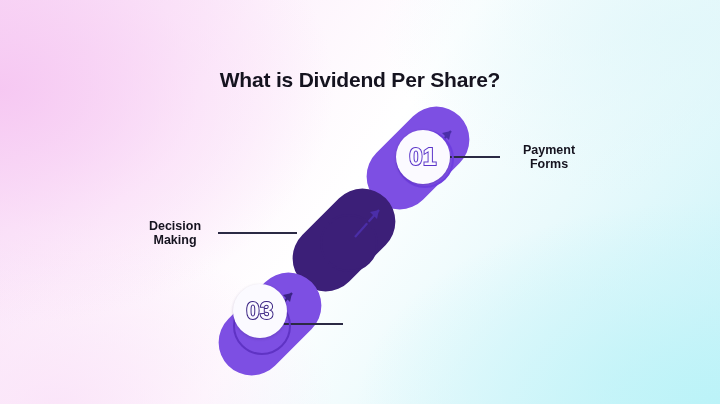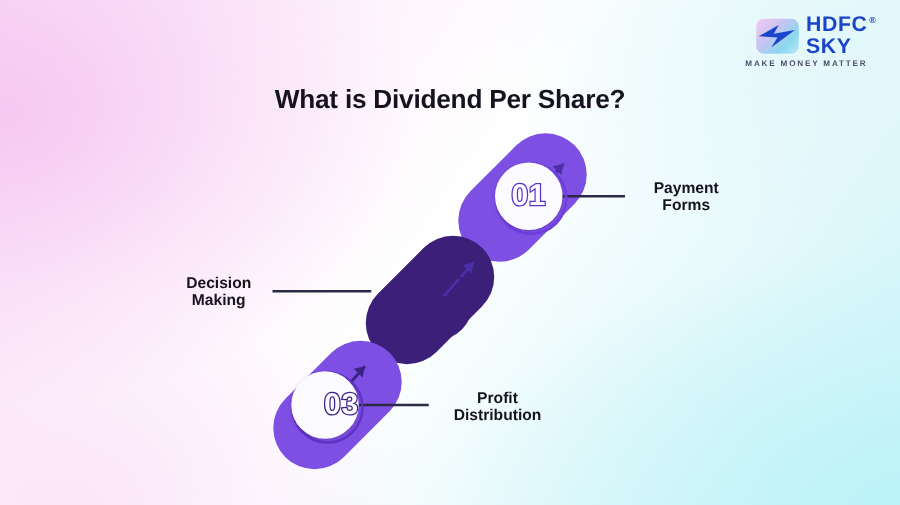--- a/index.html
+++ b/index.html
@@ -128,21 +128,21 @@
     font-weight: 700;
     letter-spacing: 0.5px;
     color: #fbfaff;
     -webkit-text-stroke: 2px #4b2ea8;
     paint-order: stroke fill;
   }
   .b-1 { left: 396px; top: 130px; }
   .b-1 .num { -webkit-text-stroke-color: #5a34c9; }
   .b-2 { left: 320px; top: 214px; }
   .b-2 .num { -webkit-text-stroke-color: #4b2ea8; }
-  .b-3 { left: 233px; top: 297px; justify-content: flex-end; }
+  .b-3 { left: 233px; top: 284px; }
   .b-3 .num { -webkit-text-stroke-color: #3a2383; }
 
   .ring {
     position: absolute;
     width: 54px;
     height: 54px;
     border-radius: 50%;
     border: 2.5px solid #7d4fe3;
     pointer-events: none;
   }
@@ -168,34 +168,20 @@
   }
   .lb-1 { left: 503px; top: 143px; width: 92px; }
   .lb-2 { left: 136px; top: 219px; width: 78px; }
   .lb-3 { left: 346px; top: 311px; width: 104px; }
 </style>
 </head>
 <body>
 
 <div class="canvas">
 
-  <div class="logo-wrap">
-    <div class="logo-row">
-      <div class="logo-mark">
-        <svg viewBox="0 0 34 28" xmlns="http://www.w3.org/2000/svg">
-          <path d="M2 14 L18 5 L14 12 L31 9 L12 23 L17 15 Z" fill="#1b45c8"></path>
-        </svg>
-      </div>
-      <div class="logo-text">
-        <div class="logo-hdfc"><span>HDFC</span><span class="logo-reg">®</span></div>
-        <div class="logo-sky">SKY</div>
-      </div>
-    </div>
-    <div class="logo-tag">MAKE MONEY MATTER</div>
-  </div>
 
   <div class="title">What is Dividend Per Share?</div>
 
   <div class="diagram">
 
     <div class="capsule cap-1"></div>
     <div class="capsule cap-2"></div>
     <div class="capsule cap-3"></div>
 
     <svg class="svg-layer" xmlns="http://www.w3.org/2000/svg">
@@ -222,17 +208,15 @@
       <span class="num">01</span>
     </div>
     <div class="badge b-3">
       <span class="num">03</span>
     </div>
 
     <div class="label lb-1">Payment
 Forms</div>
     <div class="label lb-2">Decision
 Making</div>
-    <div class="label lb-3">Profit
-Distribution</div>
 
   </div>
 </div>
 
 </body></html>

